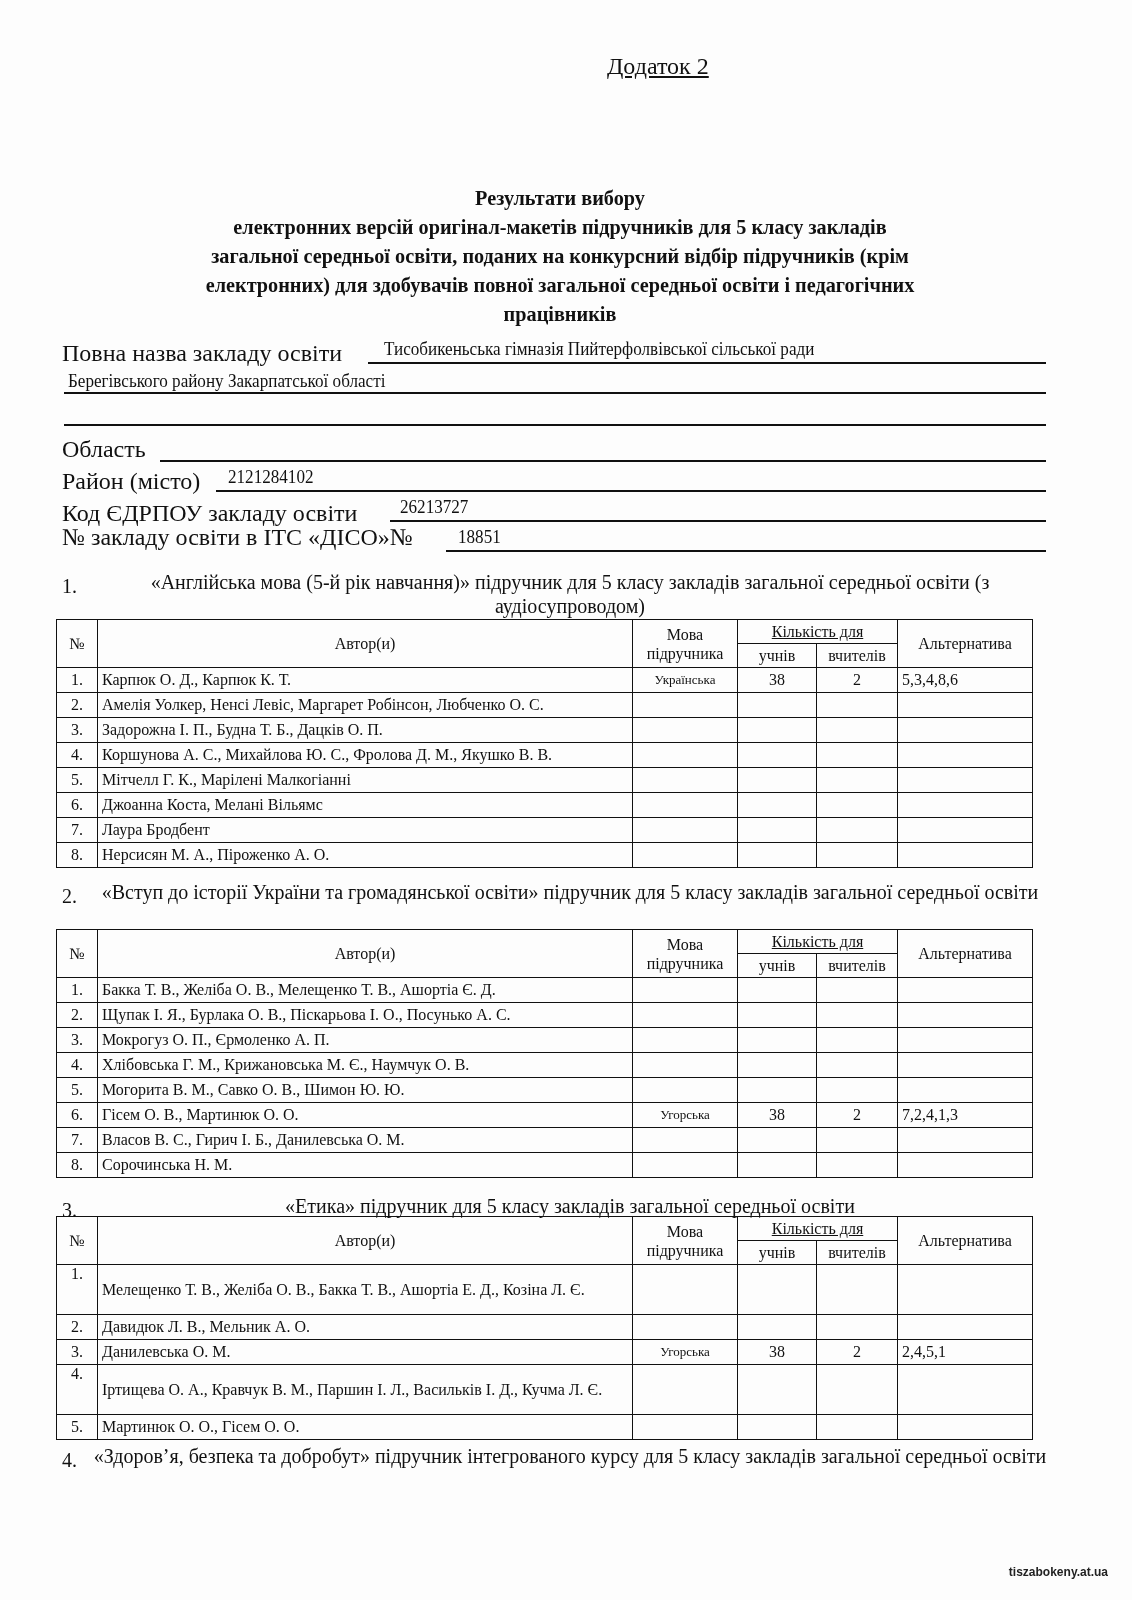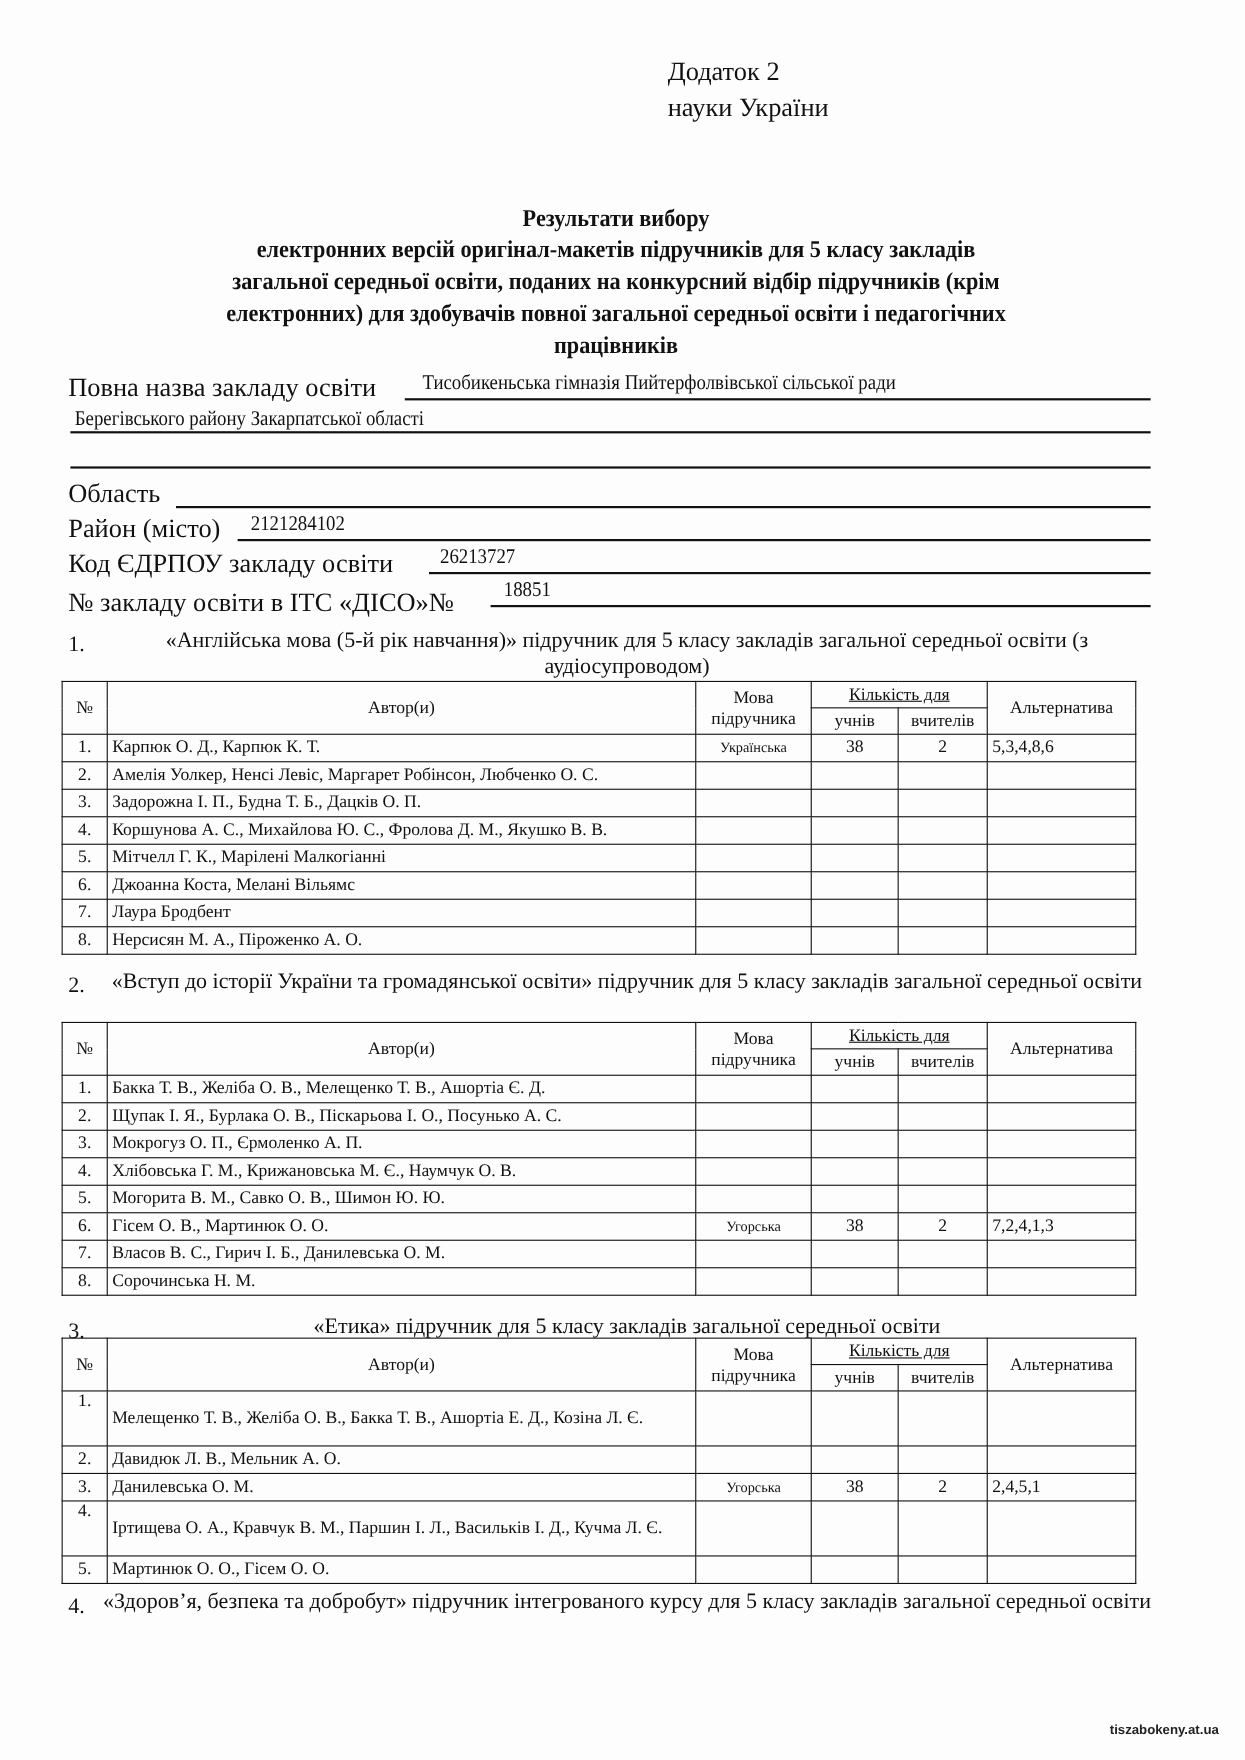--- a/index.html
+++ b/index.html
@@ -1,21 +1,21 @@
 <!DOCTYPE html>
 <html><head>
 <meta charset="utf-8">
 <style>
   html, body { margin:0; padding:0; }
   body {
     width:1132px; height:1600px; background:#fdfdfd; position:relative; overflow:hidden;
     font-family:"Liberation Serif", "DejaVu Serif", serif; color:#111;
   }
   .abs { position:absolute; }
-  .annex { left:607px; top:50px; font-size:24px; line-height:32px; }
+  .annex { left:607px; top:50px; font-size:24px; line-height:32px;text-decoration:underline; }
   .annex div { white-space:nowrap; }
   .ul { text-decoration:underline; text-underline-offset:3px; }
   .title { left:60px; width:1000px; top:183px; text-align:center; font-weight:bold;
     font-size:22px; line-height:29px; transform:scaleX(0.92); transform-origin:center top; }
   .field { left:62px; font-size:24px; white-space:nowrap; }
   .fline { position:absolute; height:0; border-bottom:2px solid #111; }
   .fval { position:absolute; font-size:19px; transform:scaleX(0.9); transform-origin:left; white-space:nowrap; }
   .sec-h { left:62px; width:990px; font-size:20px; line-height:24px; }
   .sec-h .num { position:absolute; left:0; top:4px; }
   .sec-h .txt { margin-left:26px; display:block;text-align:center; }
@@ -28,21 +28,20 @@
   .kilk { text-decoration:underline; }
   .small { font-size:13px; font-weight:bold; }
   .watermark { right:24px; top:1565px; font-family:"Liberation Sans", sans-serif; font-weight:bold;
     font-size:12px; color:#222; }
 </style>
 </head>
 <body>
 
 <div class="abs annex">
   <div>Додаток 2</div>
-  <div>науки України</div>
 </div>
 
 <div class="abs title">
   <div>Результати вибору</div>
   <div>електронних версій оригінал-макетів підручників для 5 класу закладів</div>
   <div>загальної середньої освіти, поданих на конкурсний відбір підручників (крім</div>
   <div>електронних) для здобувачів повної загальної середньої освіти і педагогічних</div>
   <div>працівників</div>
 </div>
 
@@ -60,21 +59,21 @@
 <div class="fval" style="left:170px; top:436px;"></div>
 
 <div class="abs field" style="top:468px;">Район (місто)</div>
 <div class="fline" style="left:216px; width:830px; top:490px;"></div>
 <div class="fval" style="left:228px; top:466px;">2121284102</div>
 
 <div class="abs field" style="top:500px;">Код ЄДРПОУ закладу освіти</div>
 <div class="fline" style="left:390px; width:656px; top:520px;"></div>
 <div class="fval" style="left:400px; top:496px;">26213727</div>
 
-<div class="abs field" style="top:535px;">№ закладу освіти в ІТС «ДІСО»№</div>
+<div class="abs field" style="top:524px;">№ закладу освіти в ІТС «ДІСО»№</div>
 <div class="fline" style="left:446px; width:600px; top:550px;"></div>
 <div class="fval" style="left:458px; top:526px;">18851</div>
 
 <div class="abs sec-h" style="top:570px;">
   <span class="num">1.</span>
   <span class="txt">«Англійська мова (5-й рік навчання)» підручник для 5 класу закладів загальної середньої освіти (з аудіосупроводом)</span>
 </div>
 <table class="t" style="top:619px;">
   <thead>
     <tr style="height:24px;">

